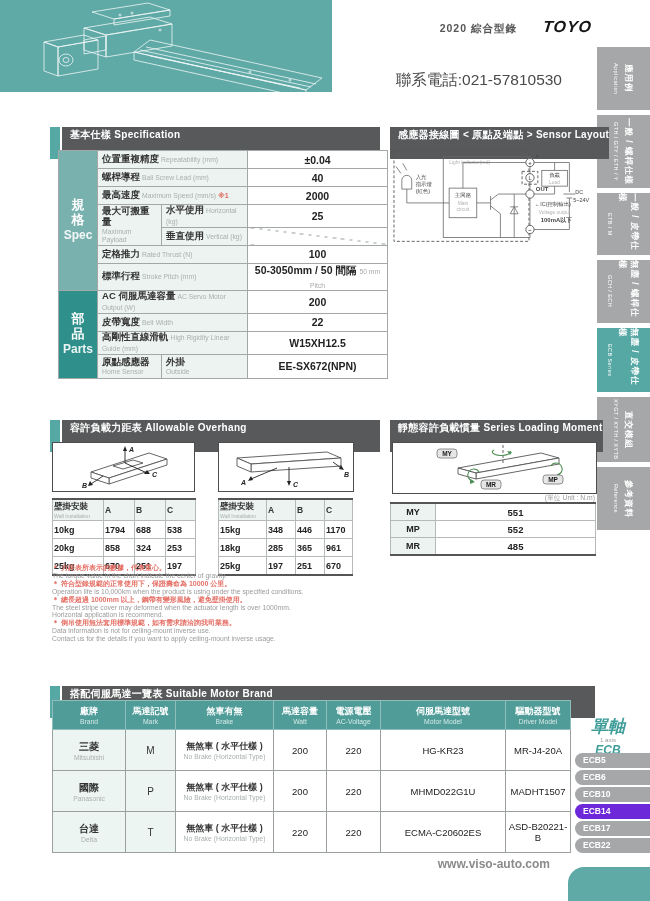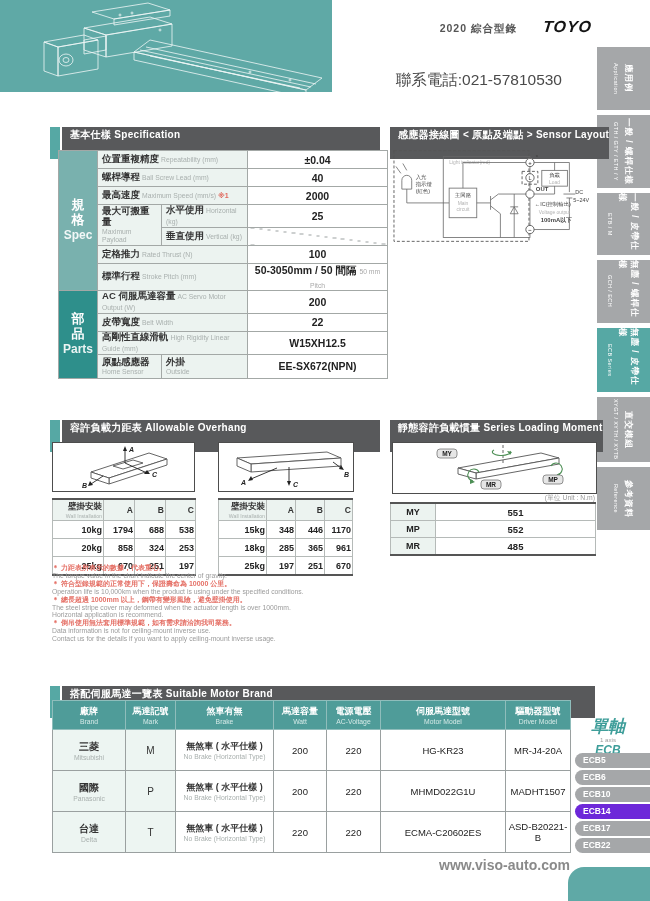--- a/index.html
+++ b/index.html
@@ -57,21 +57,21 @@
   svg text.mid{text-anchor:middle;}
   svg text.axis{font-size:7px;font-weight:bold;font-style:italic;fill:#222;}
   svg .blk{stroke:#555;fill:#fff;stroke-width:.9;}
   svg .grn{stroke:#4d8f55;fill:none;stroke-width:1.1;}
   svg .grnf{fill:#4d8f55;stroke:none;}
   svg .badge{fill:#e6e6e6;stroke:#777;stroke-width:.8;}
   svg text.btxt{font-size:6.5px;font-weight:bold;text-anchor:middle;fill:#222;}
   
   .ov-table{position:absolute;border-collapse:collapse;table-layout:fixed;
             border-top:2px solid #555;border-bottom:2px solid #555;}
-  .ov-table th,.ov-table td{border:1px solid #b5bab8;text-align:right;}
+  .ov-table th,.ov-table td{border:1px solid #b5bab8;text-align:left;}
   .ov-table th{background:#ecf3f0;height:18px;font-size:8.5px;color:#333;}
   .ov-table td{height:15px;font-size:9px;font-weight:bold;color:#222;background:#fff;}
   .wall-en{display:block;font-size:5.2px;color:#a9b0ae;font-weight:normal;}
   .unit-note{position:absolute;left:392px;top:493px;width:203px;text-align:right;font-size:6.8px;color:#999;}
   .mt-table{position:absolute;left:390px;top:502px;border-collapse:collapse;table-layout:fixed;
             border-top:2px solid #555;border-bottom:2px solid #555;}
   .mt-table th,.mt-table td{border:1px solid #b5bab8;height:14px;text-align:center;}
   .mt-table th{background:#ecf3f0;font-size:9px;color:#222;}
   .mt-table td{font-size:9.5px;font-weight:bold;color:#222;}
   .notes{position:absolute;left:52px;top:564px;line-height:7.9px;}
@@ -93,21 +93,21 @@
   .mval{font-size:9.5px;color:#222;}
   
   .series-label{position:absolute;right:14px;top:718px;width:56px;text-align:center;line-height:1.1;}
   .sl-zh{font-size:17px;font-weight:bold;color:#3f9e9a;display:block;font-style:italic;}
   .sl-en{font-size:6.2px;color:#9b9b9b;display:block;}
   .sl-code{font-size:12px;font-weight:bold;color:#3f9e9a;display:block;font-style:italic;}
   .ecb-btn{position:absolute;right:0;width:75px;height:15px;background:#a5a7a9;border-radius:8px 0 0 8px;
            color:#fff;font-size:8.5px;font-weight:bold;line-height:15px;padding-left:8px;box-sizing:border-box;}
   .ecb-btn.active{background:#6d28d9;}
   .corner{position:absolute;right:0;bottom:0;width:82px;height:34px;background:#5fa9a6;border-radius:16px 0 0 0;}
-  .website{position:absolute;top:857px;right:80px;font-size:14px;font-weight:bold;color:#8a8a8a;padding-left:33px;}
+  .website{position:absolute;top:857px;right:100px;font-size:12px;font-weight:bold;color:#8a8a8a;padding-left:33px;}
 </style>
 </head>
 <body>
 
 <div class="page">
 
   <div class="hero">
     <svg width="332" height="92" viewBox="0 0 332 92">
       <g stroke="#ffffff" stroke-width="0.8" fill="none" opacity="0.9">
         <path d="M92,12 L148,3 L170,10 L114,19 Z"></path>

